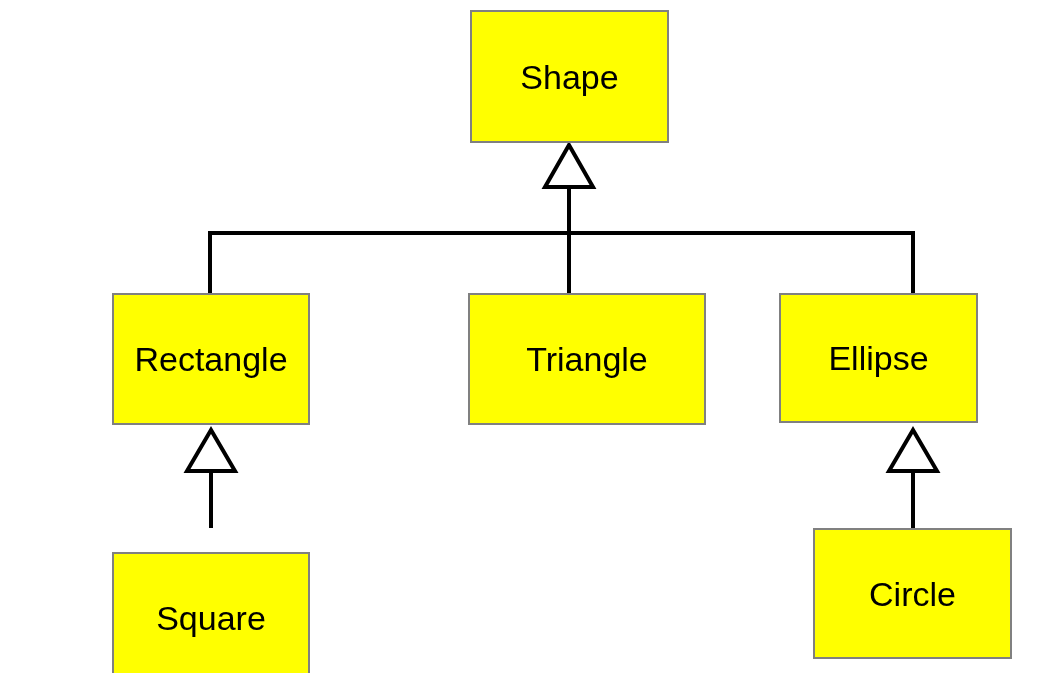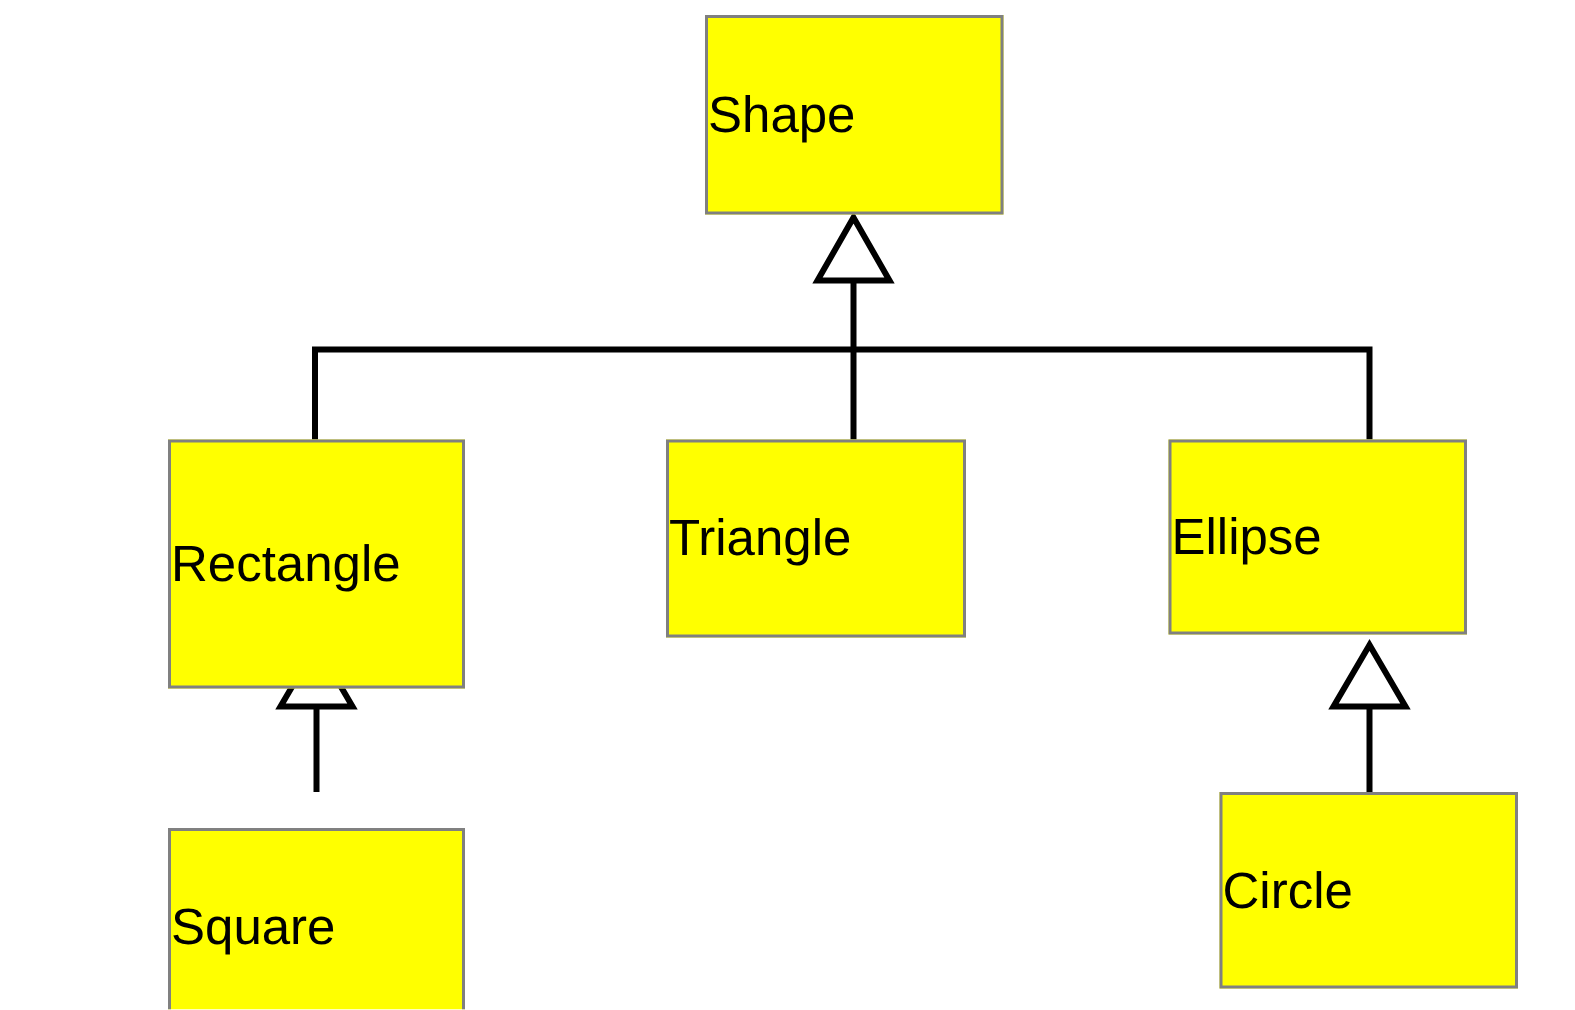--- a/index.html
+++ b/index.html
@@ -31,30 +31,31 @@
     fill: var(--arrowhead-fill, #ffffff);
     stroke: var(--connector, #000000);
     stroke-width: 4;
     stroke-linejoin: miter;
   }
   .node {
     position: absolute;
     box-sizing: border-box;
     display: flex;
     align-items: center;
+    justify-content: center;
     background: var(--node-fill, #ffff00);
     border: 2px solid var(--node-border, #808080);
     color: var(--label-text, #000000);
     font-size: 34px;
     line-height: 1;
     text-align: center;
   }
   .node-shape     { left: 470px; top: 10px;  width: 199px; height: 133px; }
-  .node-rectangle { left: 112px; top: 293px; width: 198px; height: 166px; }
-  .node-triangle  { left: 444px; top: 293px; width: 200px; height: 132px; }
+  .node-rectangle { left: 112px; top: 293px; width: 198px; height: 132px; }
+  .node-triangle  { left: 468px; top: 293px; width: 238px; height: 132px; }
   .node-ellipse   { left: 779px; top: 293px; width: 199px; height: 130px; }
   .node-square    { left: 112px; top: 528px; width: 198px; height: 131px; margin-top: 24px; }
   .node-circle    { left: 813px; top: 528px; width: 199px; height: 131px; }
 </style>
 </head>
 <body>
 
 <div class="canvas">
 
   <svg class="edge-layer" viewBox="0 0 1050 673" aria-hidden="true">

